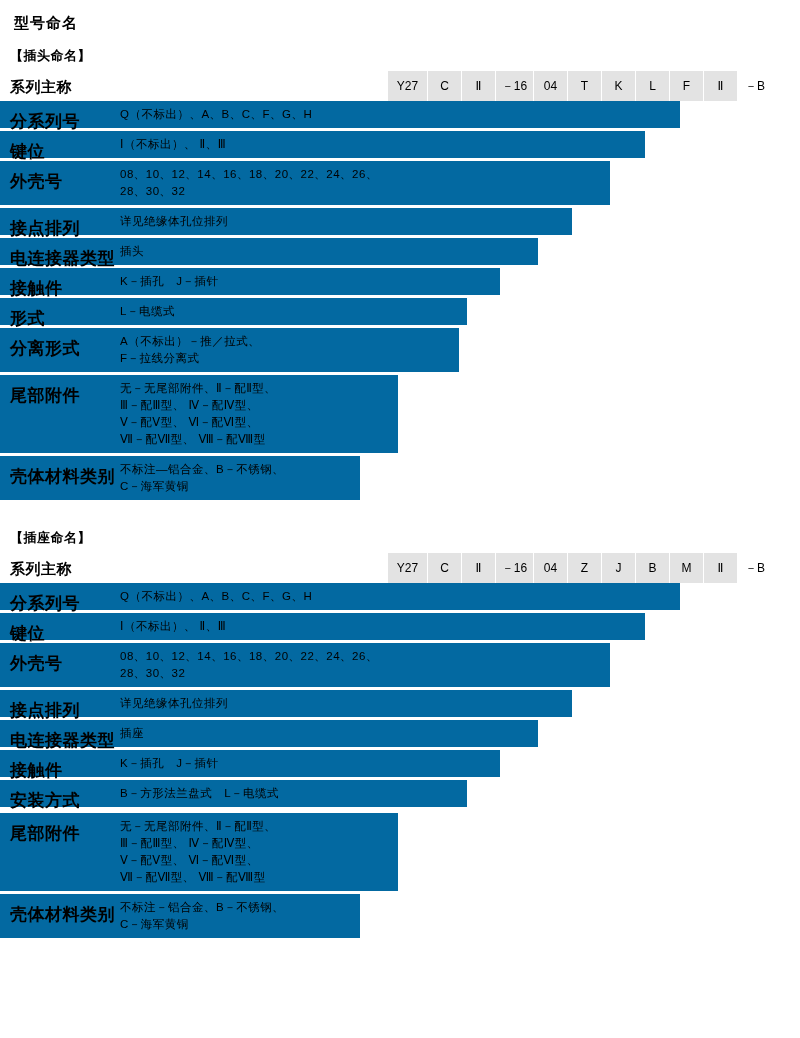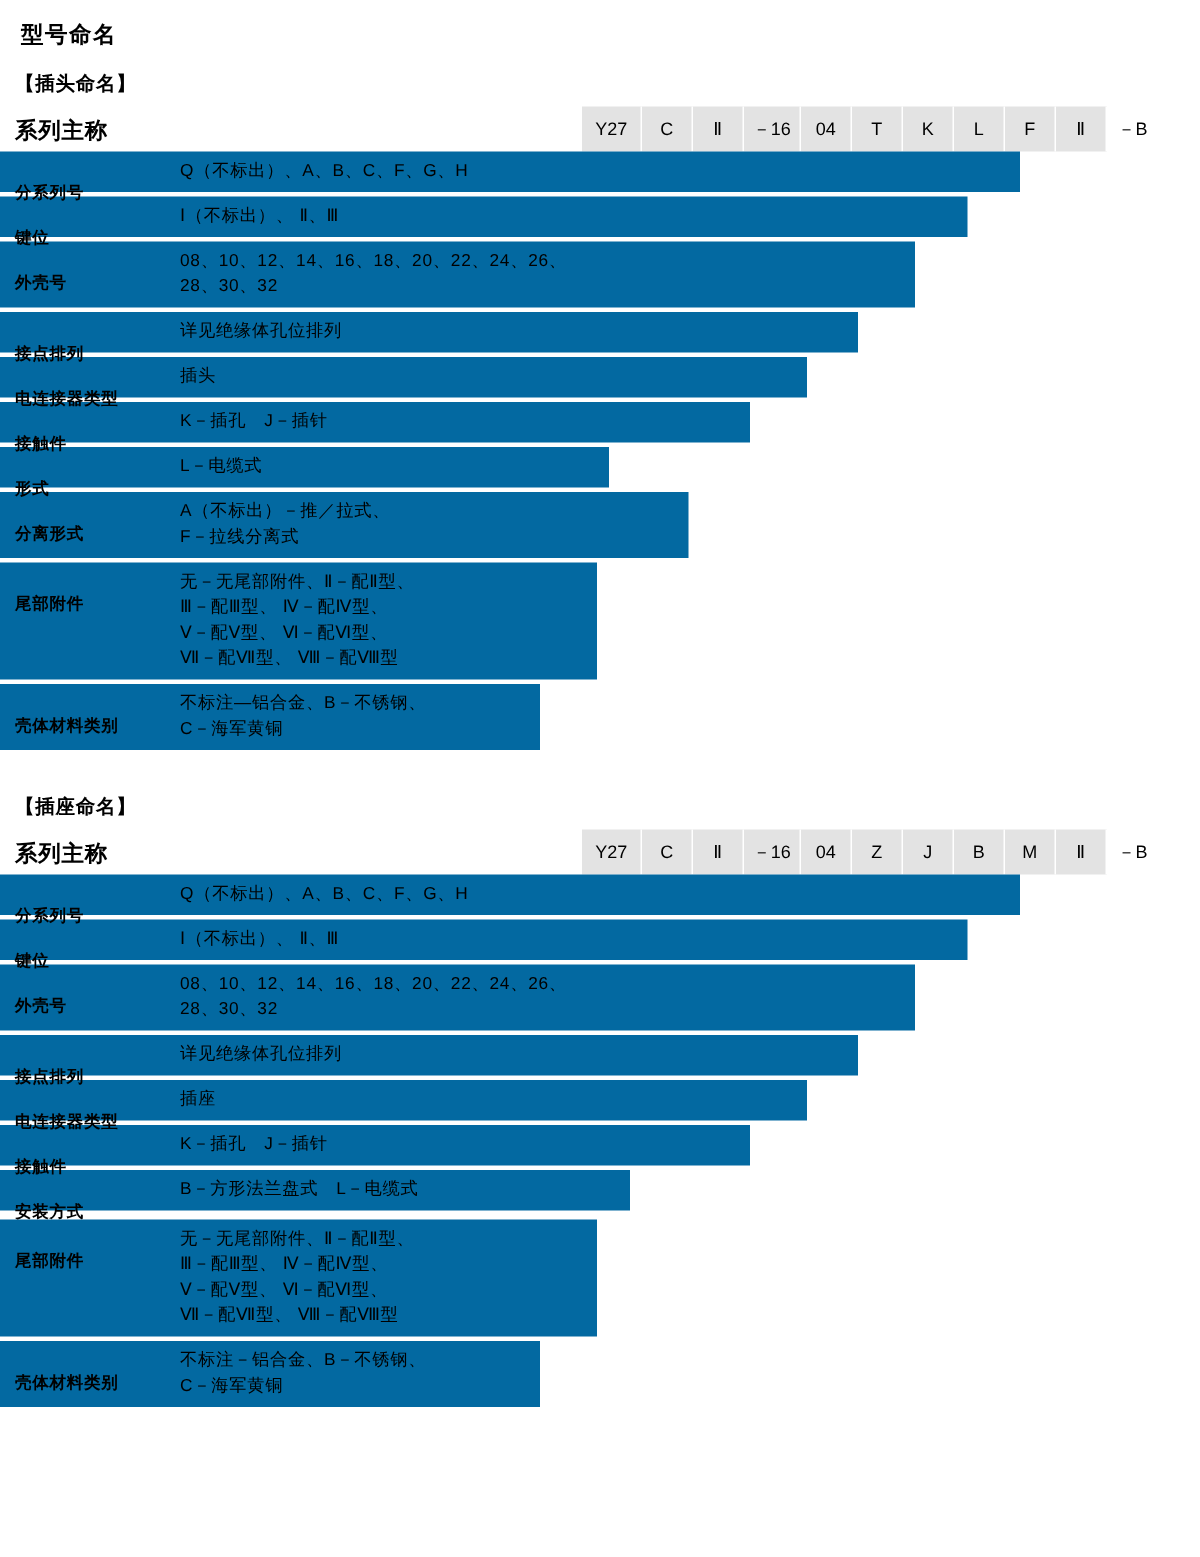--- a/index.html
+++ b/index.html
@@ -78,22 +78,22 @@
   .code-cell.w-wide { width: 38px; }
 
   
   .desc-row {
     position: relative;
     display: block;
   }
   .desc-row .rlabel {
     position: absolute;
     left: 10px;
-    top: 20px;
-    font-size: 11px;
+    top: 9px;
+    font-size: 17px;
     font-weight: bold;
     letter-spacing: 0.5px;
     z-index: 3;
     white-space: nowrap;
   }
   .bar {
     background: #0369a1;
     margin-left: 0;
     box-sizing: border-box;
     padding: 5px 0 5px 120px;
@@ -169,21 +169,21 @@
         <div class="spacer-sm"></div>
         <div class="desc-row">
           <div class="rlabel">接触件</div>
           <div class="bar" style="width: 500px;">
             <span class="txt">K－插孔　J－插针</span>
           </div>
         </div>
         <div class="spacer-sm"></div>
         <div class="desc-row">
           <div class="rlabel">形式</div>
-          <div class="bar" style="width: 406px;">
+          <div class="bar" style="width: 467px;">
             <span class="txt">L－电缆式</span>
           </div>
         </div>
         <div class="spacer-sm"></div>
         <div class="desc-row">
           <div class="rlabel">分离形式</div>
           <div class="bar" style="width: 459px;">
             <span class="txt">A（不标出）－推／拉式、</span>
             <span class="txt">F－拉线分离式</span>
           </div>
@@ -265,21 +265,21 @@
         <div class="spacer-sm"></div>
         <div class="desc-row">
           <div class="rlabel">接触件</div>
           <div class="bar" style="width: 500px;">
             <span class="txt">K－插孔　J－插针</span>
           </div>
         </div>
         <div class="spacer-sm"></div>
         <div class="desc-row">
           <div class="rlabel">安装方式</div>
-          <div class="bar" style="width: 420px;">
+          <div class="bar" style="width: 467px;">
             <span class="txt">B－方形法兰盘式　L－电缆式</span>
           </div>
         </div>
         <div class="spacer-sm"></div>
         <div class="spacer-sm"></div>
         <div class="desc-row">
           <div class="rlabel">尾部附件</div>
           <div class="bar" style="width: 398px;">
             <span class="txt">无－无尾部附件、Ⅱ－配Ⅱ型、</span>
             <span class="txt">Ⅲ－配Ⅲ型、 Ⅳ－配Ⅳ型、</span>

